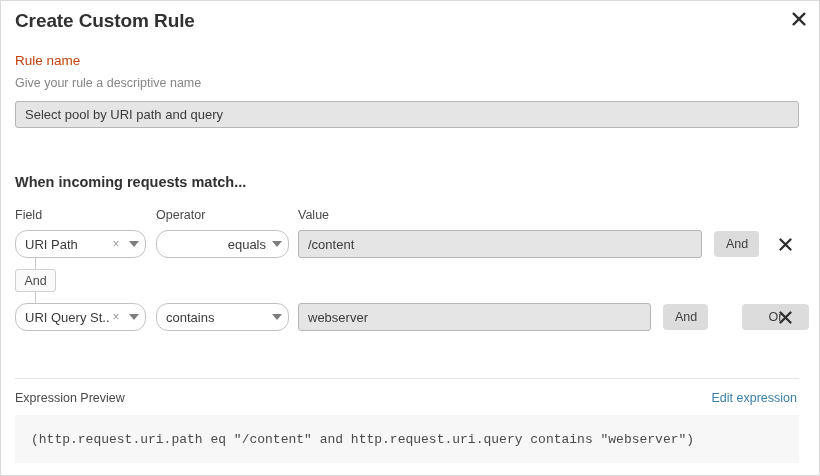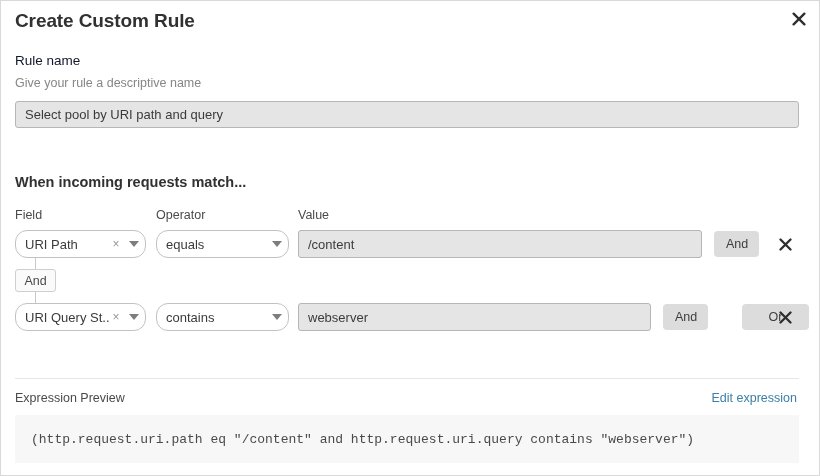--- a/index.html
+++ b/index.html
@@ -36,21 +36,21 @@
     background: transparent;
     border: none;
     padding: 0;
   }
   .close-btn svg { display: block; }
 
   
   .label-strong {
     position: absolute;
     font-size: 13.5px;
-    color: #0f172a;
+    color: #c2410c;
   }
   .label-muted {
     position: absolute;
     font-size: 12.5px;
     color: #868686;
   }
   #rule-name-label { left: 14px; top: 52px; }
   #rule-name-hint  { left: 14px; top: 75px; }
 
   .text-input {
@@ -122,21 +122,21 @@
   .caret i {
     display: block;
     width: 0; height: 0;
     border-left: 5px solid transparent;
     border-right: 5px solid transparent;
     border-top: 6px solid #7d7d7d;
   }
 
   
   #field-1    { left: 14px;  top: 229px; width: 131px; }
-  #operator-1 { left: 155px; top: 229px; width: 133px; }
+  #operator-1 { left: 155px; top: 229px; width: 133px; text-align: right; }
   #value-1    { left: 297px; top: 229px; width: 404px; height: 28px; line-height: 26px; }
 
   #field-2    { left: 14px;  top: 302px; width: 131px; }
   #operator-2 { left: 155px; top: 302px; width: 133px; gap: 6px; }
   #value-2    { left: 297px; top: 302px; width: 353px; height: 28px; line-height: 26px; }
 
   
   .pill {
     position: absolute;
     height: 26px;

